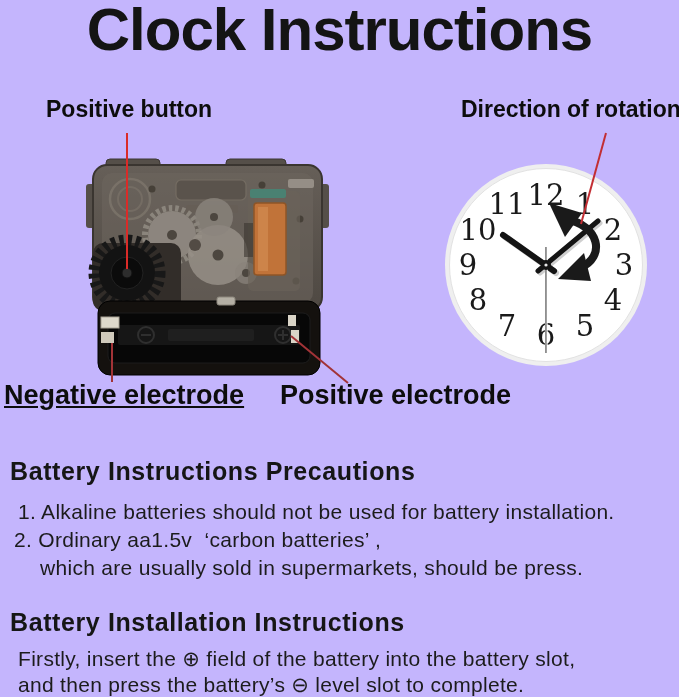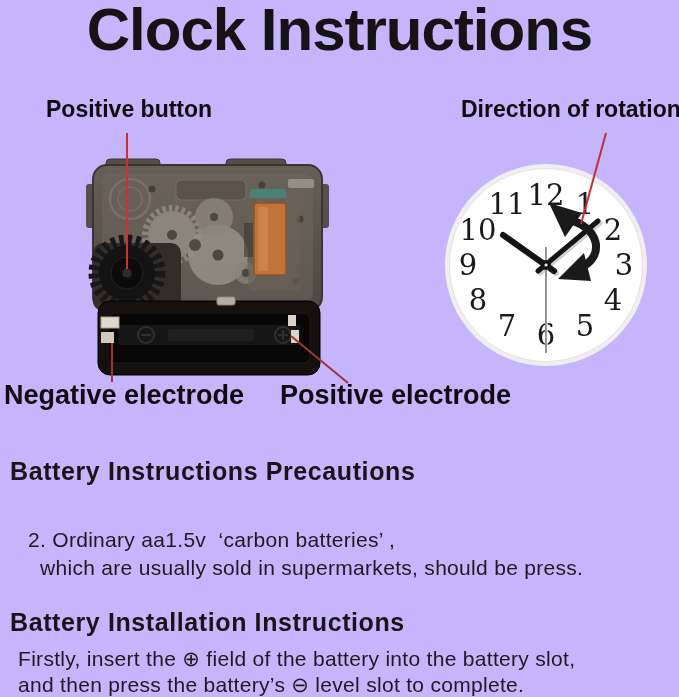--- a/index.html
+++ b/index.html
@@ -3,30 +3,30 @@
 <meta charset="utf-8">
 <style>
   html,body{margin:0;padding:0;background:#fff;}
   .page{position:relative;width:679px;height:697px;background:#c4b5fd;overflow:hidden;
         font-family:"Liberation Sans",sans-serif;color:#111;}
   .title{position:absolute;left:0;top:-6px;width:100%;margin:0;text-align:center;
          font-size:60px;line-height:1.2;font-weight:700;letter-spacing:-1px;color:#141414;}
   .label{position:absolute;font-weight:700;white-space:nowrap;color:#0d0d0d;}
   .lbl-adjust{left:46px;top:96px;font-size:23px;}
   .lbl-direction{left:461px;top:96px;font-size:23px;}
-  .lbl-negative{left:4px;top:380px;font-size:27px;}
+  .lbl-negative{left:4px;top:380px;font-size:27px;text-decoration:underline;}
   .lbl-positive{left:249px;top:380px;font-size:27px;margin-left:31px;}
   #diagram{position:absolute;left:0;top:85px;width:679px;height:345px;}
   .h2{position:absolute;left:2px;margin:8px;font-size:25px;font-weight:700;
       letter-spacing:.6px;white-space:nowrap;color:#161616;}
   .h2-precautions{top:449px;}
   .h2-install{top:600px;}
   .bodyline{position:absolute;font-size:21px;letter-spacing:.3px;color:#1c1c1c;white-space:pre;}
   .li1{left:18px;top:500px;}
-  .li2{left:28px;top:528px;}
+  .li2{left:14px;top:528px;}
   .li3{left:40px;top:556px;}
   .in1{left:18px;top:647px;}
   .in2{left:18px;top:673px;}
   .num{font-family:"DejaVu Serif",serif;font-size:29px;fill:#1a1a1a;}
 </style>
 </head>
 <body>
 
 <div class="page">
 
@@ -145,20 +145,21 @@
       <line x1="606" y1="48" x2="581" y2="139" stroke="#c22e33" stroke-width="2"></line>
       <line x1="112" y1="258" x2="112" y2="297" stroke="#a23337" stroke-width="2"></line>
       <line x1="291" y1="251" x2="348" y2="298" stroke="#a23337" stroke-width="2"></line>
     </g>
   </svg>
 
   <div class="label lbl-negative">Negative electrode</div>
   <div class="label lbl-positive">Positive electrode</div>
 
   <h2 class="h2 h2-precautions">Battery Instructions Precautions</h2>
+  <div class="bodyline li1">1. Alkaline batteries should not be used for battery installation.</div>
   <div class="bodyline li2">2. Ordinary aa1.5v  ‘carbon batteries’ ,</div>
   <div class="bodyline li3">which are usually sold in supermarkets, should be press.</div>
 
   <h2 class="h2 h2-install">Battery Installation Instructions</h2>
   <div class="bodyline in1">Firstly, insert the ⊕ field of the battery into the battery slot,</div>
   <div class="bodyline in2">and then press the battery’s ⊖ level slot to complete.</div>
 
 </div>
 
 </body></html>

